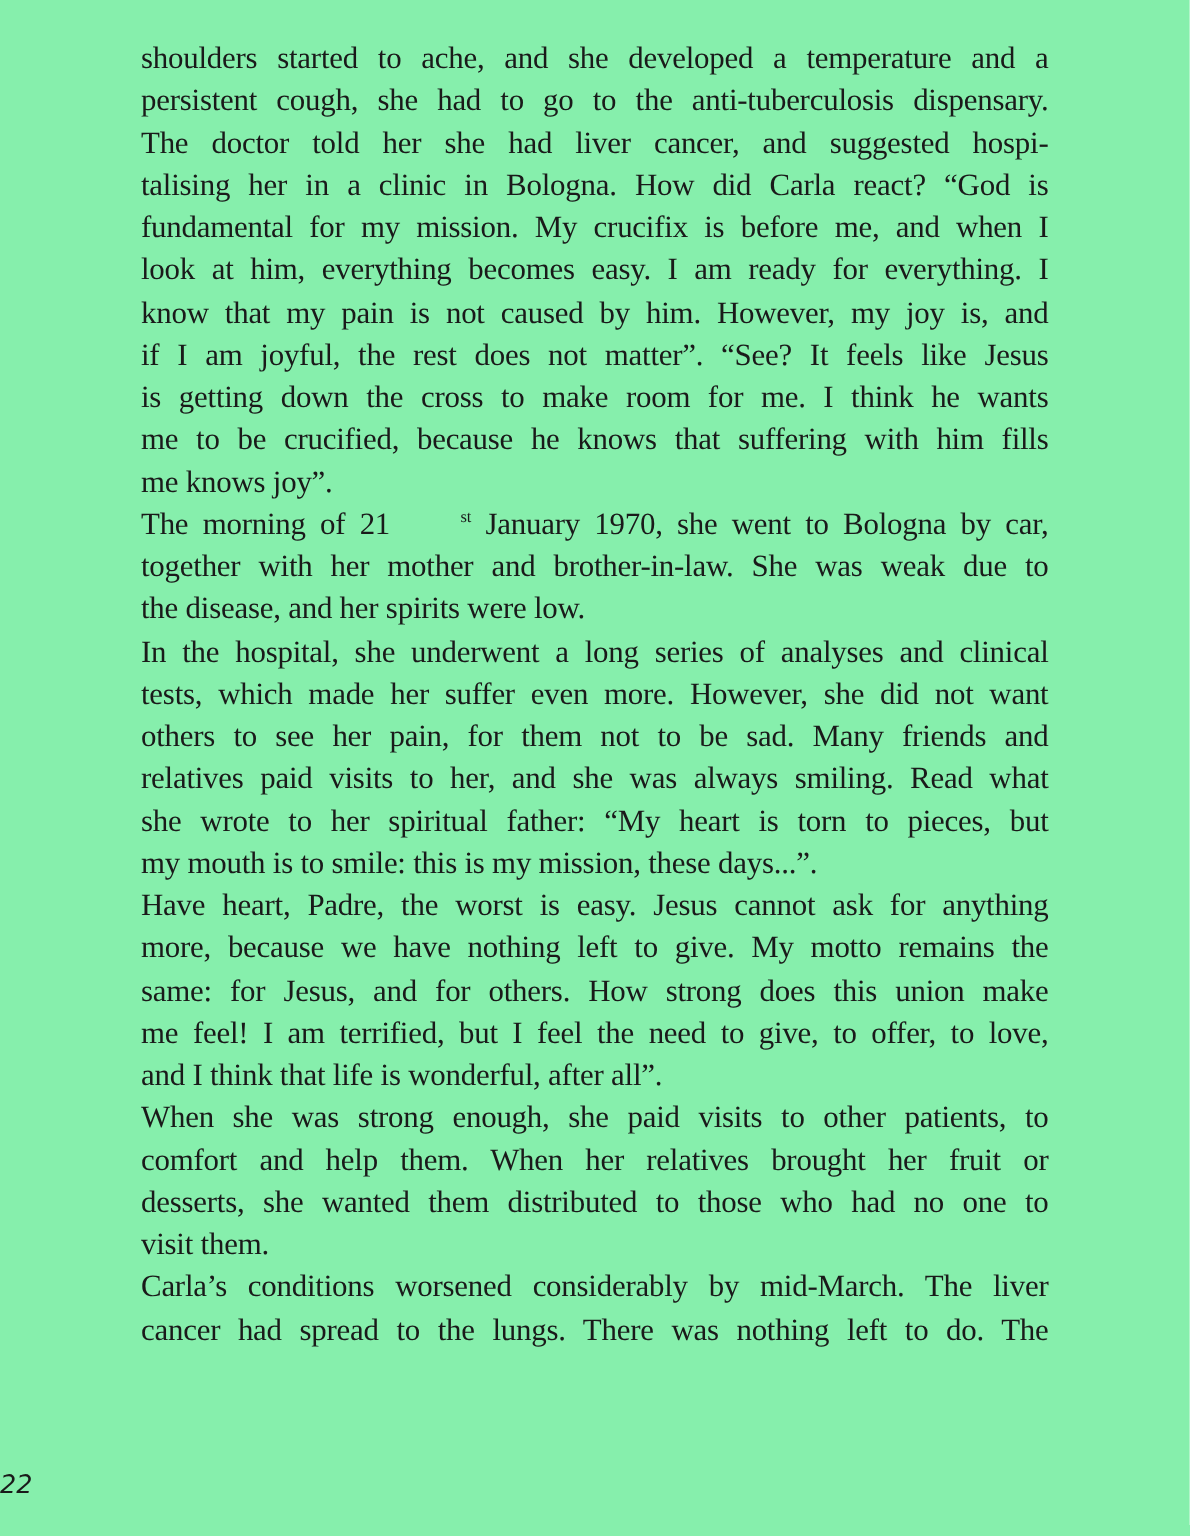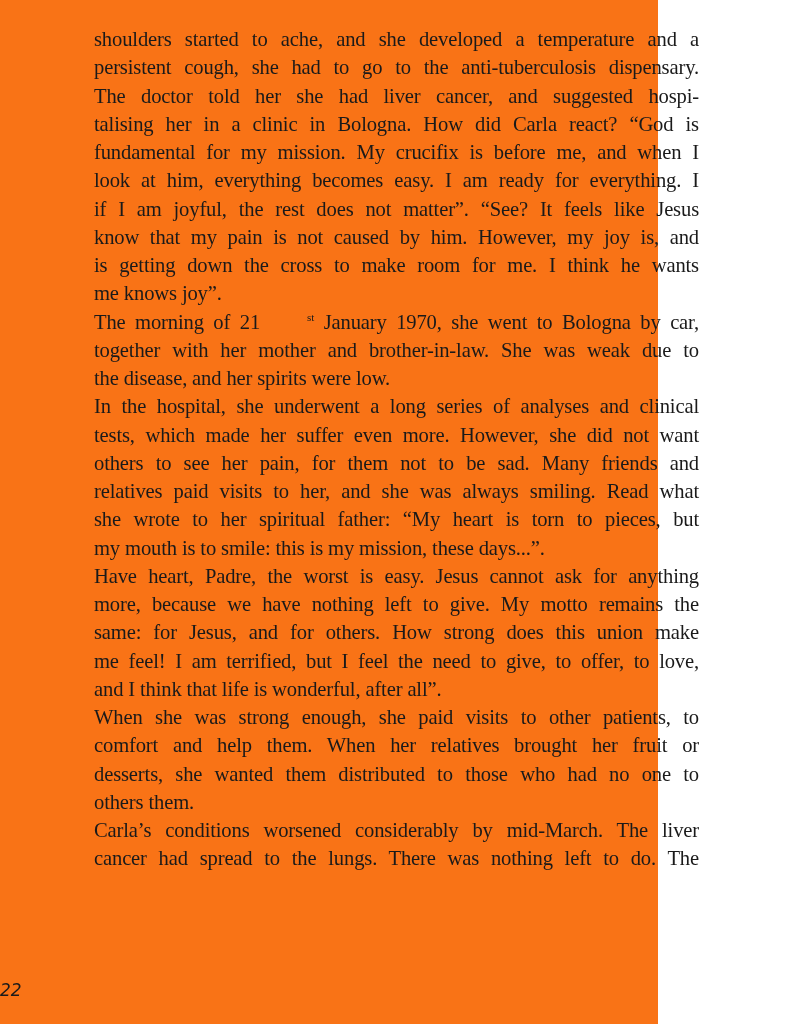--- a/index.html
+++ b/index.html
@@ -10,23 +10,23 @@
     body {
       width: 793px;
       height: 1024px;
       position: relative;
       overflow: hidden;
     }
     .page {
       position: absolute;
       left: 0;
       top: 0;
-      width: 658px;
+      width: 793px;
       height: 1024px;
-      background: #f97316;
+      background: #86efac;
     }
     .text-block {
       position: absolute;
       left: 94px;
       top: 25px;
       width: 605px;
       font-family: "Liberation Serif", "DejaVu Serif", serif;
       font-size: 20.6px;
       line-height: 28.25px;
       color: #1a1a1a;
@@ -68,23 +68,24 @@
 <div class="page">
   <div class="text-block">
 
     <div>
       <span class="line">shoulders started to ache, and she developed a temperature and a</span>
       <span class="line">persistent cough, she had to go to the anti-tuberculosis dispensary.</span>
       <span class="line">The doctor told her she had liver cancer, and suggested hospi-</span>
       <span class="line">talising her in a clinic in Bologna. How did Carla react? “God is</span>
       <span class="line">fundamental for my mission. My crucifix is before me, and when I</span>
       <span class="line">look at him, everything becomes easy. I am ready for everything. I</span>
+      <span class="line">know that my pain is not caused by him. However, my joy is, and</span>
       <span class="line">if I am joyful, the rest does not matter”. “See? It feels like Jesus</span>
-      <span class="line">know that my pain is not caused by him. However, my joy is, and</span>
       <span class="line">is getting down the cross to make room for me. I think he wants</span>
+      <span class="line">me to be crucified, because he knows that suffering with him fills</span>
       <span class="line last">me knows joy”.</span>
     </div>
 
     <div>
       <span class="line"><span>The morning of 21</span><sup>st</sup><span> January 1970, she went to Bologna by car,</span></span>
       <span class="line">together with her mother and brother-in-law. She was weak due to</span>
       <span class="line last">the disease, and her spirits were low.</span>
     </div>
 
     <div>
@@ -101,21 +102,21 @@
       <span class="line">more, because we have nothing left to give. My motto remains the</span>
       <span class="line">same: for Jesus, and for others. How strong does this union make</span>
       <span class="line">me feel! I am terrified, but I feel the need to give, to offer, to love,</span>
       <span class="line last">and I think that life is wonderful, after all”.</span>
     </div>
 
     <div>
       <span class="line">When she was strong enough, she paid visits to other patients, to</span>
       <span class="line">comfort and help them. When her relatives brought her fruit or</span>
       <span class="line">desserts, she wanted them distributed to those who had no one to</span>
-      <span class="line last">others them.</span>
+      <span class="line last">visit them.</span>
     </div>
 
     <div>
       <span class="line">Carla’s conditions worsened considerably by mid-March. The liver</span>
       <span class="line">cancer had spread to the lungs. There was nothing left to do. The</span>
     </div>
 
   </div>
 
   <div class="page-number">22</div>

